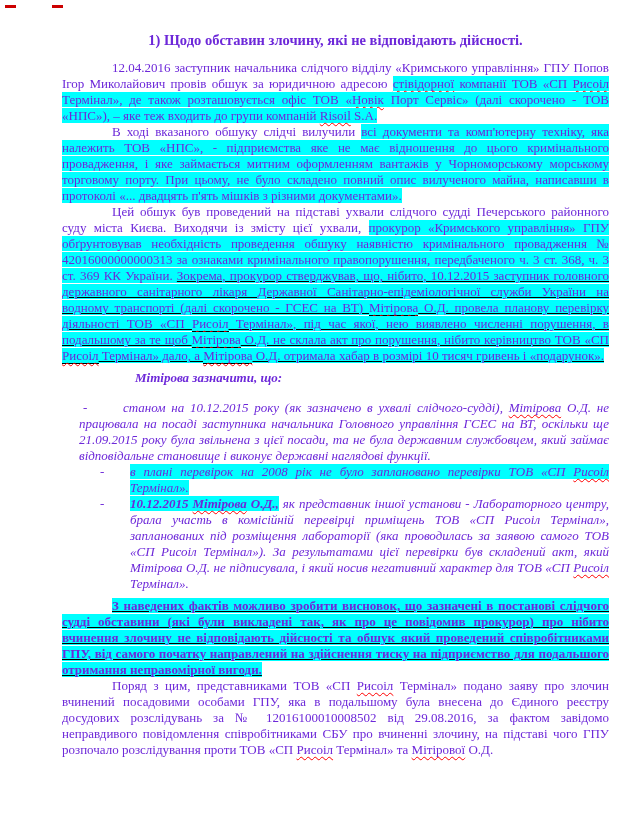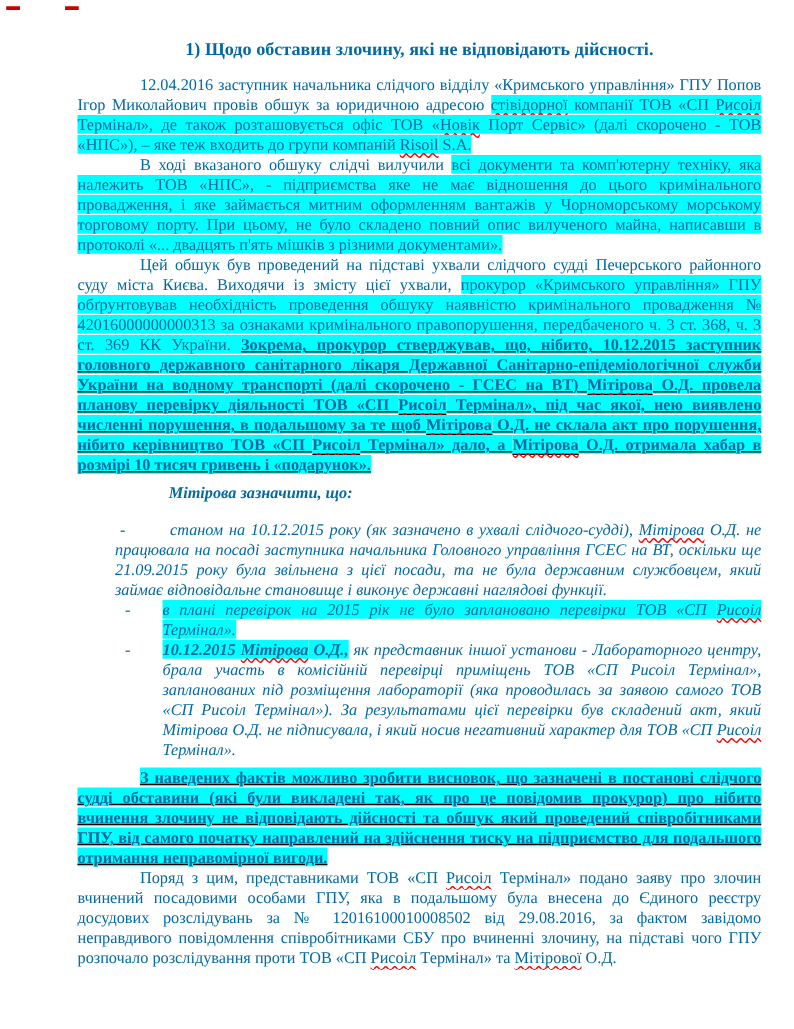--- a/index.html
+++ b/index.html
@@ -2,57 +2,57 @@
 <html lang="uk"><head>
 <meta charset="utf-8">
 <style>
   html,body{margin:0;padding:0;background:#ffffff;}
   .page{
     position:relative;
     width:635px;height:823px;
     background:#ffffff;
     overflow:hidden;
     font-family:"Liberation Serif","DejaVu Serif",serif;
-    font-size:13px;line-height:16px;color:#0369a1;
+    font-size:13px;line-height:16px;color:#6d28d9;
     box-sizing:border-box;
     padding:30px 26px 0 62px;
   }
   .corner-mark{position:absolute;background:#cc0000;}
   .heading{
     text-align:center;font-weight:bold;font-size:14.5px;line-height:20px;
     margin:0 0 10px 0;
   }
   .block{margin:0;text-align:justify;}
   .para{text-indent:50px;}
   .sub{margin-top:6px;margin-left:73px;text-align:left;font-weight:bold;font-style:italic;}
   .list{margin-top:14px;}
-  .li-a{position:relative;margin-left:30px;font-style:italic;text-indent:4px;}
+  .li-a{position:relative;margin-left:17px;font-style:italic;text-indent:4px;}
   .li-a .dash{display:inline-block;width:40px;text-indent:0;font-style:normal;}
   .li-b{position:relative;margin-left:68px;font-style:italic;}
   .li-b .dash{position:absolute;left:-30px;top:0;font-style:normal;}
   .u-para{text-indent:50px;}
   .zn{font-weight:bold;text-indent:50px;margin-top:6px;}
   
   .f-b{font-weight:bold;margin-top:44px;}
-  .f-u{text-decoration:underline;text-decoration-color:#000;text-decoration-thickness:1px;text-underline-offset:1px;font-weight:bold;}
+  .f-u{text-decoration:underline;text-decoration-color:#000;text-decoration-thickness:1px;text-underline-offset:1px;}
   .f-hl{background:#00FFFF;}
   .f-sq{text-decoration:underline;text-decoration-style:wavy;text-decoration-color:#ff0000;text-decoration-thickness:1px;text-underline-offset:2px;text-decoration-skip-ink:none;}
   .f-u.f-sq{border-bottom:1px solid #000;}
 </style>
 </head>
 <body>
 
 <div class="page">
   <div class="heading">1)  Щодо обставин злочину, які не відповідають дійсності.</div>
   <div>
       <div class="block para"><span class="">12.04.2016 заступник начальника слідчого відділу «Кримського управління» ГПУ Попов Ігор Миколайович провів обшук за юридичною адресою </span><span class="f-hl f-sq">стівідорної</span><span class="f-hl"> компанії ТОВ «СП </span><span class="f-hl f-sq">Рисоіл</span><span class="f-hl"> Термінал», де також розташовується офіс ТОВ «</span><span class="f-hl f-sq">Новік</span><span class="f-hl"> Порт Сервіс» (далі скорочено - ТОВ «НПС»), – яке теж входить до групи компаній </span><span class="f-hl f-sq">Risoil</span><span class="f-hl"> S.A.</span></div>
       <div class="block para"><span class="">В ході вказаного обшуку слідчі вилучили </span><span class="f-hl">всі документи та комп'ютерну техніку, яка належить ТОВ «НПС», - підприємства яке не має відношення до цього кримінального провадження, і яке займається митним оформленням вантажів у Чорноморському морському торговому порту. При цьому, не було складено повний опис вилученого майна, написавши в протоколі «... двадцять п'ять мішків з різними документами».</span></div>
       <div class="block para"><span class="">Цей обшук був проведений на підставі ухвали слідчого судді Печерського районного суду міста Києва. Виходячи із змісту цієї ухвали, </span><span class="f-hl">прокурор «Кримського управління» ГПУ обґрунтовував необхідність проведення обшуку наявністю кримінального провадження № 42016000000000313 за ознаками кримінального правопорушення, передбаченого ч. 3 ст. 368, ч. 3 ст. 369 КК України. </span><span class="f-hl f-u">Зокрема, прокурор стверджував, що, нібито, 10.12.2015 заступник головного державного санітарного лікаря Державної Санітарно-епідеміологічної служби України на водному транспорті (далі скорочено - ГСЕС на ВТ) </span><span class="f-hl f-u f-sq">Мітірова</span><span class="f-hl f-u"> О.Д. провела планову перевірку діяльності ТОВ «СП </span><span class="f-hl f-u f-sq">Рисоіл</span><span class="f-hl f-u"> Термінал», під час якої, нею виявлено численні порушення, в подальшому за те щоб </span><span class="f-hl f-u f-sq">Мітірова</span><span class="f-hl f-u"> О.Д. не склала акт про порушення, нібито керівництво ТОВ «СП </span><span class="f-hl f-u f-sq">Рисоіл</span><span class="f-hl f-u"> Термінал» дало, а </span><span class="f-hl f-u f-sq">Мітірова</span><span class="f-hl f-u"> О.Д. отримала хабар в розмірі 10 тисяч гривень і «подарунок».</span></div>
       <div class="block sub"><span class="">Мітірова зазначити, що:</span></div>
       <div class="block li-a list"><span class="dash">-</span><span class="">станом на 10.12.2015 року (як зазначено в ухвалі слідчого-судді), </span><span class="f-sq">Мітірова</span><span class=""> О.Д. не працювала на посаді заступника начальника Головного управління ГСЕС на ВТ, оскільки ще 21.09.2015 року була звільнена з цієї посади, та не була державним службовцем, який займає відповідальне становище і виконує державні наглядові функції.</span></div>
-      <div class="block li-b"><span class="dash">-</span><span class="f-hl">в плані перевірок на 2015 рік не було заплановано перевірки ТОВ «СП </span><span class="f-hl f-sq">Рисоіл</span><span class="f-hl"> Термінал».</span></div>
+      <div class="block li-b"><span class="dash">-</span><span class="f-hl">в плані перевірок на 2008 рік не було заплановано перевірки ТОВ «СП </span><span class="f-hl f-sq">Рисоіл</span><span class="f-hl"> Термінал».</span></div>
       <div class="block li-b"><span class="dash">-</span><span class="f-b f-hl">10.12.2015 </span><span class="f-b f-hl f-sq">Мітірова</span><span class="f-b f-hl"> О.Д.,</span><span class=""> як представник іншої установи - Лабораторного центру, брала участь в комісійній перевірці приміщень ТОВ «СП Рисоіл Термінал», запланованих під розміщення лабораторії (яка проводилась за заявою самого ТОВ «СП Рисоіл Термінал»). За результатами цієї перевірки був складений акт, який Мітірова О.Д. не підписувала, і який носив негативний характер для ТОВ «СП </span><span class="f-sq">Рисоіл</span><span class=""> Термінал».</span></div>
       <div class="block zn"><span class="f-b f-u f-hl">З наведених фактів можливо зробити висновок, що зазначені в постанові слідчого судді обставини (які були викладені так, як про це повідомив прокурор) про нібито вчинення злочину не відповідають дійсності та обшук який проведений співробітниками ГПУ, від самого початку направлений на здійснення тиску на підприємство для подальшого отримання неправомірної вигоди.</span></div>
       <div class="block para"><span class="">Поряд з цим, представниками ТОВ «СП </span><span class="f-sq">Рисоіл</span><span class=""> Термінал» подано заяву про злочин вчинений посадовими особами ГПУ, яка в подальшому була внесена до Єдиного реєстру досудових розслідувань за № 12016100010008502 від 29.08.2016, за фактом завідомо неправдивого повідомлення співробітниками СБУ про вчиненні злочину, на підставі чого ГПУ розпочало розслідування проти ТОВ «СП </span><span class="f-sq">Рисоіл</span><span class=""> Термінал» та </span><span class="f-sq">Мітірової</span><span class=""> О.Д.</span></div>
     </div>
 <div class="corner-mark" style="left: 5px; top: 5px; width: 11px; height: 3px;"></div>
     <div class="corner-mark" style="left: 52px; top: 5px; width: 11px; height: 3px;"></div>
   </div>
 
 </body></html>

